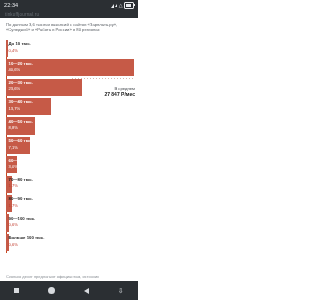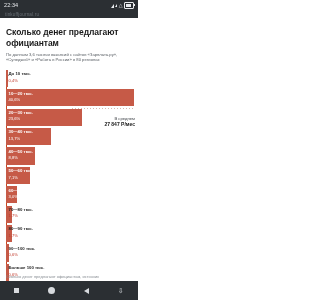--- a/index.html
+++ b/index.html
@@ -117,21 +117,20 @@
         </span>
     </div>
   </div>
 
   <div class="chromebar">
     <span class="ghost">tinkoffjournal.ru</span>
   </div>
 
   <div class="content">
 
-    <h1 class="title">Сколько денег предлагают официантам</h1>
     <p class="subtitle">По данным 3,6 тысячи вакансий с сайтов «Зарплата.ру», «Супеджоб» и «Работа в России» в 80 регионах</p>
 
     <div class="chart">
       <div class="axis"></div>
       <div class="dots"></div>
 
       <div class="rowlist">
         <div class="row light">
           <div class="bar" style="width:1.2%"></div>
           <div class="rowtext">

